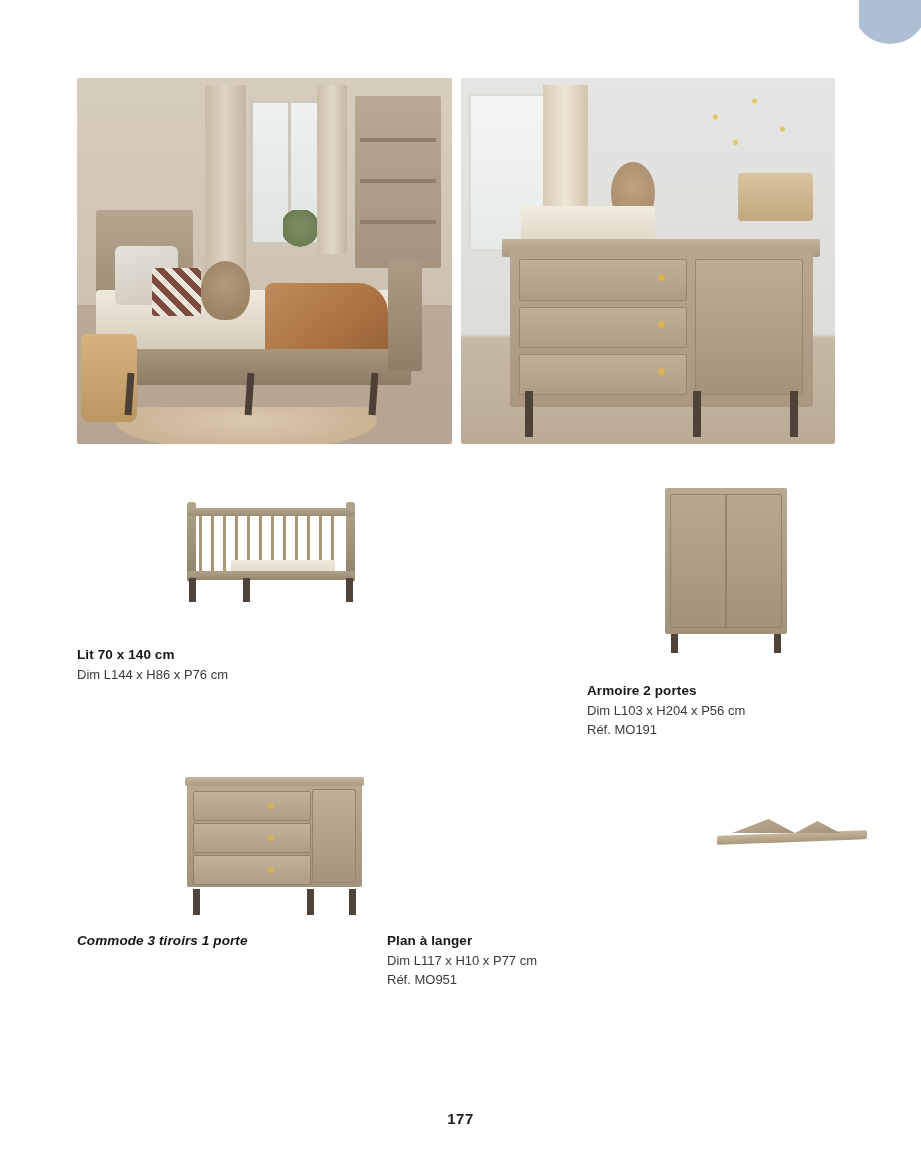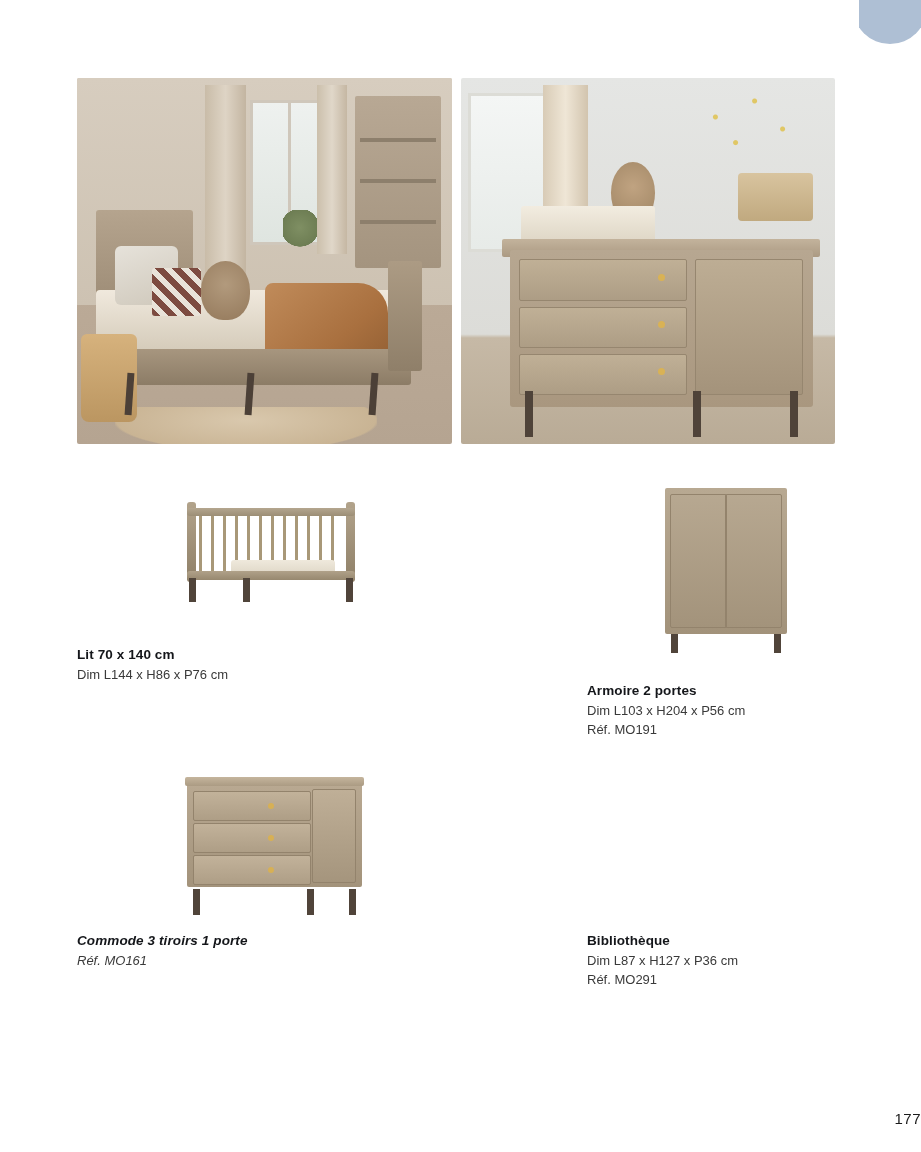--- a/index.html
+++ b/index.html
@@ -356,23 +356,23 @@
     position: absolute; left: 52%; top: 6px; width: 30%; height: 12px;
     background: linear-gradient(160deg,#bcac91,#a09078);
     clip-path: polygon(0 100%, 50% 0, 100% 100%);
   }
 
   
   .page-number {
     position: absolute;
     left: 0; right: 0;
     top: 1110px;
-    text-align: right;
+    text-align: center;
     font-size: 15px;
-    font-weight: normal;
+    font-weight: bold;
     color: #1b1b1b;
     letter-spacing: .5px;
   }
 </style>
 </head>
 <body>
 
 <div class="corner-shape">
   <div class="blob"></div>
 </div>
@@ -482,28 +482,31 @@
         <div class="commode-knob" style="top:28px;"></div>
         <div class="commode-knob" style="top:60px;"></div>
         <div class="commode-knob" style="top:92px;"></div>
         <div class="commode-door"></div>
         <div class="commode-leg" style="left:6px;"></div>
         <div class="commode-leg" style="right:6px;"></div>
         <div class="commode-leg" style="left:120px;"></div>
       </div>
     </div>
     <div class="prod-title">Commode 3 tiroirs 1 porte</div>
-    <div class="prod-line">Réf. MO161</div>
   </div>
 
-
-  <div class="cell" style="left:510px; top:0; width:258px;">
+  <div class="cell" style="left:310px; top:0; width:200px;">
     <div class="art" style="height:178px;">
-      
+      <div class="plan">
+        <div class="plan-board"></div>
+        <div class="plan-edge"></div>
+        <div class="plan-edge2"></div>
+      </div>
     </div>
-    <div class="prod-title">Bibliothèque</div>
-    <div class="prod-line">Dim L87 x H127 x P36 cm</div>
-    <div class="prod-line">Réf. MO291</div>
+    <div class="prod-title">Plan à langer</div>
+    <div class="prod-line">Dim L117 x H10 x P77 cm</div>
+    <div class="prod-line">Réf. MO951</div>
   </div>
 
+
 </div>
 
 <div class="page-number">177</div>
 
 </body></html>

